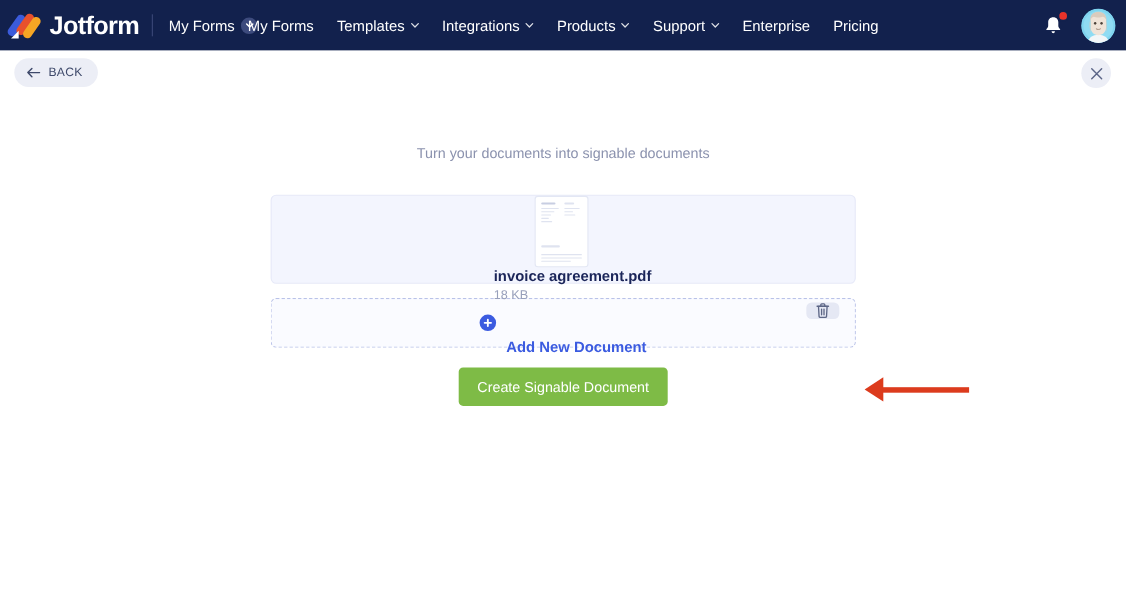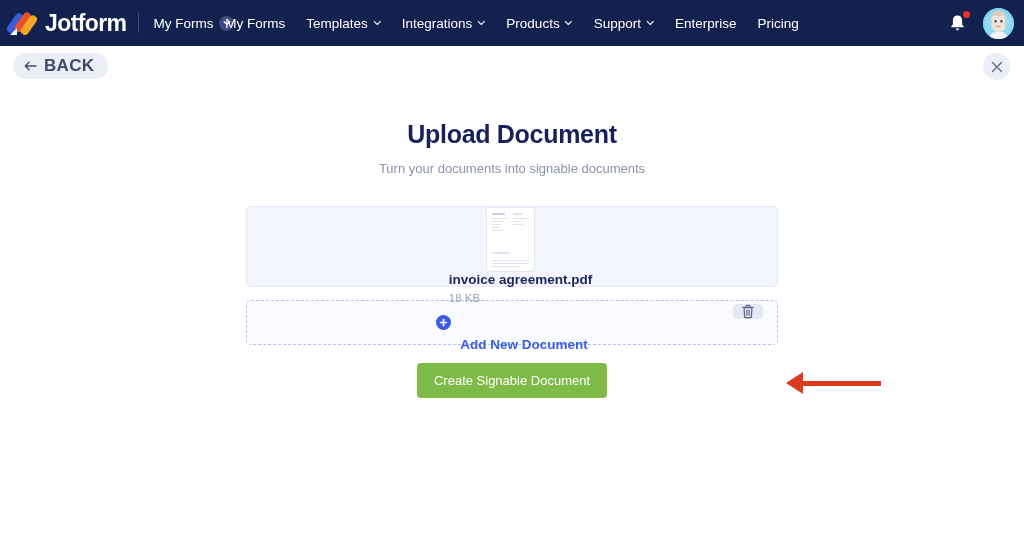--- a/index.html
+++ b/index.html
@@ -165,22 +165,22 @@
     padding: 0 14px 0 11px;
     border-radius: 14px;
     background: #eceef6;
     display: flex;
     align-items: center;
     gap: 7px;
     cursor: pointer;
     border: none;
   }
   .back-btn .label {
-    font-size: 17px;
-    font-weight: 700;
+    font-size: 11px;
+    font-weight: 400;
     color: #3f4a6b;
     letter-spacing: 0.3px;
   }
 
   .close-btn {
     position: absolute;
     right: 14px;
     top: 7px;
     width: 27px;
     height: 27px;
@@ -450,21 +450,20 @@
 
   <button class="close-btn">
     <svg width="12" height="12" viewBox="0 0 12 12">
       <path d="M1.5 1.5 L10.5 10.5 M10.5 1.5 L1.5 10.5" stroke="#5a6486" stroke-width="1.3" stroke-linecap="round"></path>
     </svg>
   </button>
 </div>
 
 <div class="main">
 
-  <h1 class="page-title">Upload Document</h1>
   <p class="page-subtitle">Turn your documents into signable documents</p>
 
   <div class="panel">
 
     <div class="file-card">
       <div class="thumb">
         <div class="t-row">
           <div class="t-col">
             <div class="ln dark" style="width:80%"></div>
           </div>

